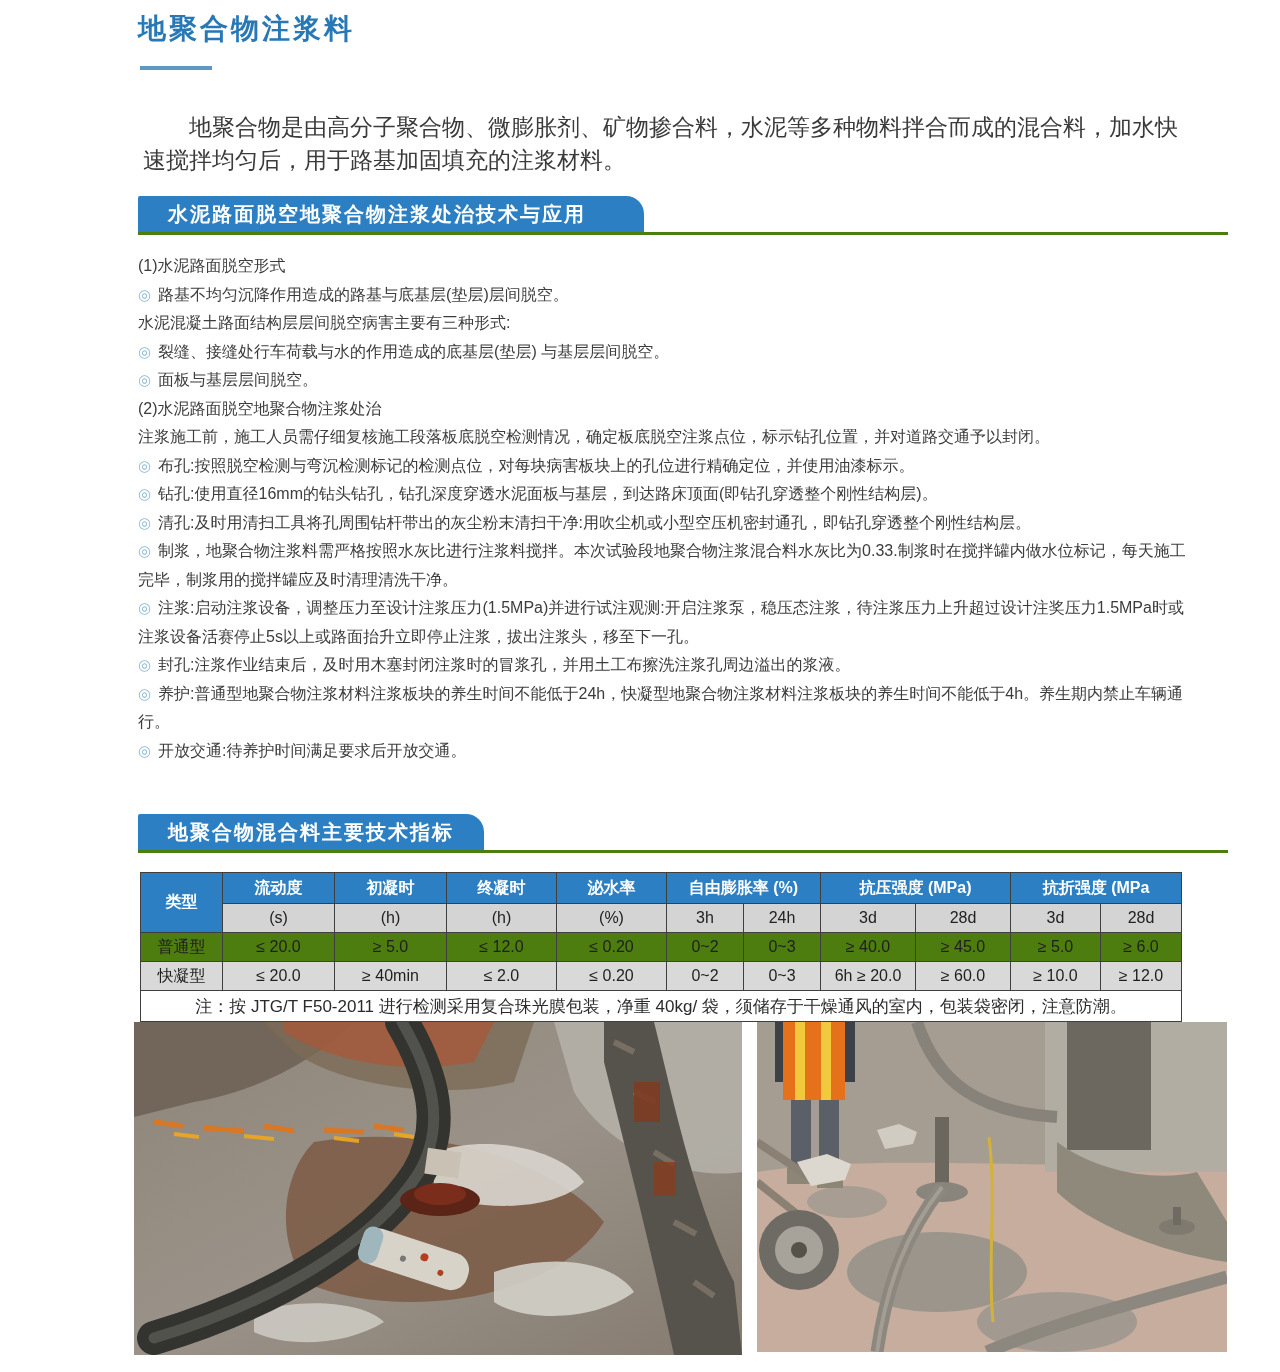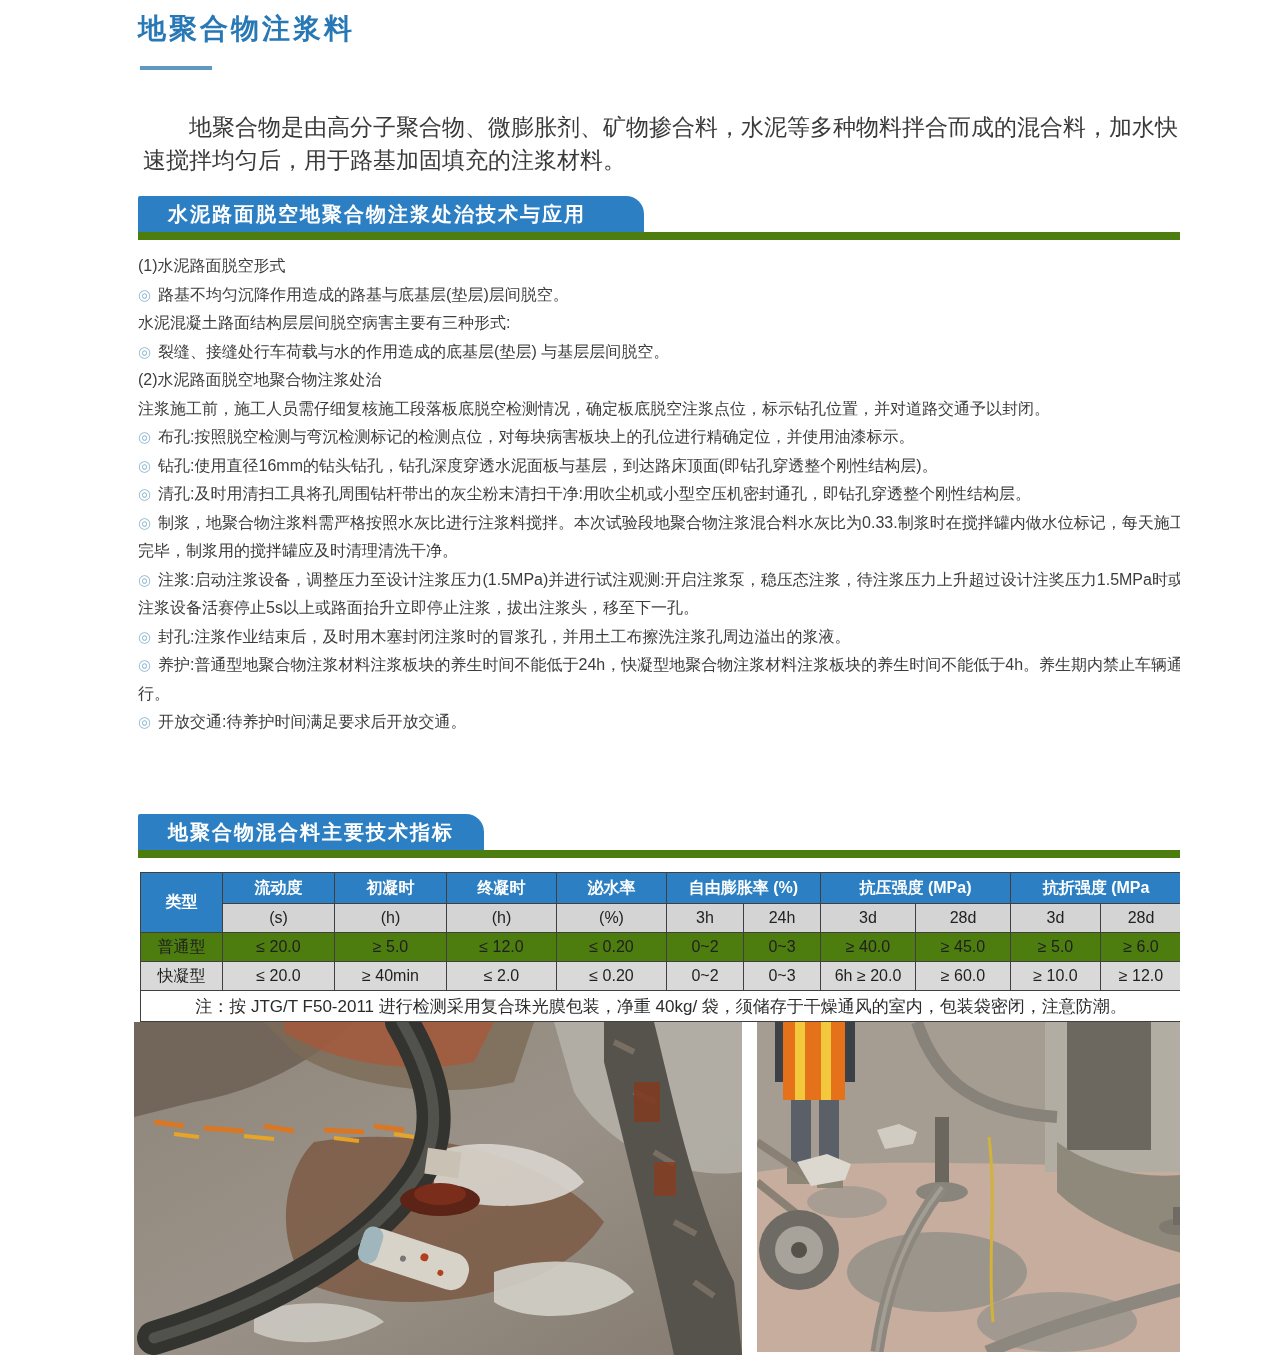--- a/index.html
+++ b/index.html
@@ -1,32 +1,32 @@
 <!DOCTYPE html>
 <html><head>
 <meta charset="utf-8">
 <style>
   html,body{margin:0;padding:0;background:#ffffff;}
   .page{
     position:relative;width:1180px;height:1372px;background:#ffffff;overflow:hidden;
-    font-family:"Liberation Sans","DejaVu Sans",sans-serif;color:#3c3c3c;
+    font-family:"Liberation Sans","DejaVu Sans",sans-serif;color:#3c3c3c;padding-left:48px;
   }
   
   .doc-title{
     position:absolute;left:138px;top:10px;font-size:28px;font-weight:bold;
     color:#2878b6;letter-spacing:3px;margin:0;
   }
   .title-underline{position:absolute;left:140px;top:66px;width:72px;height:4px;background:#5f98c2;}
   
   .intro{
     position:absolute;left:138px;top:106px;width:1052px;font-size:23px;line-height:33px;
     color:#3a3a3a;text-indent:2em;margin:5px;
   }
   
-  .banner-row{position:absolute;left:138px;width:1092px;border-bottom:8px solid #4d7c0f;line-height:0;}
+  .banner-row{position:absolute;left:138px;width:1092px;border-bottom:3px solid #4d7c0f;line-height:0;}
   .banner-row-1{top:196px;}
   .banner-row-2{top:814px;text-decoration:underline;}
   .banner{
     display:inline-block;background:#2b7fc2;color:#ffffff;font-size:20px;font-weight:bold;
     letter-spacing:2px;line-height:24px;padding:6px 30px 6px 30px;border-radius:2px 18px 0 0;
     vertical-align:bottom;
   }
   .banner-wide{padding-right:58px;}
   
   .body-text{
@@ -67,20 +67,21 @@
 
   <div class="banner-row banner-row-1">
     <span class="banner banner-wide">水泥路面脱空地聚合物注浆处治技术与应用</span>
   </div>
 
   <div class="body-text">
     <p><span>(1)水泥路面脱空形式</span></p>
     <p><span class="bullet">◎</span><span>路基不均匀沉降作用造成的路基与底基层(垫层)层间脱空。</span></p>
     <p><span>水泥混凝土路面结构层层间脱空病害主要有三种形式:</span></p>
     <p><span class="bullet">◎</span><span>裂缝、接缝处行车荷载与水的作用造成的底基层(垫层) 与基层层间脱空。</span></p>
+    <p><span class="bullet">◎</span><span>面板与基层层间脱空。</span></p>
     <p><span>(2)水泥路面脱空地聚合物注浆处治</span></p>
     <p><span>注浆施工前，施工人员需仔细复核施工段落板底脱空检测情况，确定板底脱空注浆点位，标示钻孔位置，并对道路交通予以封闭。</span></p>
     <p><span class="bullet">◎</span><span>布孔:按照脱空检测与弯沉检测标记的检测点位，对每块病害板块上的孔位进行精确定位，并使用油漆标示。</span></p>
     <p><span class="bullet">◎</span><span>钻孔:使用直径16mm的钻头钻孔，钻孔深度穿透水泥面板与基层，到达路床顶面(即钻孔穿透整个刚性结构层)。</span></p>
     <p><span class="bullet">◎</span><span>清孔:及时用清扫工具将孔周围钻杆带出的灰尘粉末清扫干净:用吹尘机或小型空压机密封通孔，即钻孔穿透整个刚性结构层。</span></p>
     <p><span class="bullet">◎</span><span>制浆，地聚合物注浆料需严格按照水灰比进行注浆料搅拌。本次试验段地聚合物注浆混合料水灰比为0.33.制浆时在搅拌罐内做水位标记，每天施工完毕，制浆用的搅拌罐应及时清理清洗干净。</span></p>
     <p><span class="bullet">◎</span><span>注浆:启动注浆设备，调整压力至设计注浆压力(1.5MPa)并进行试注观测:开启注浆泵，稳压态注浆，待注浆压力上升超过设计注奖压力1.5MPa时或注浆设备活赛停止5s以上或路面抬升立即停止注浆，拔出注浆头，移至下一孔。</span></p>
     <p><span class="bullet">◎</span><span>封孔:注浆作业结束后，及时用木塞封闭注浆时的冒浆孔，并用土工布擦洗注浆孔周边溢出的浆液。</span></p>
     <p><span class="bullet">◎</span><span>养护:普通型地聚合物注浆材料注浆板块的养生时间不能低于24h，快凝型地聚合物注浆材料注浆板块的养生时间不能低于4h。养生期内禁止车辆通行。</span></p>
     <p><span class="bullet">◎</span><span>开放交通:待养护时间满足要求后开放交通。</span></p>

